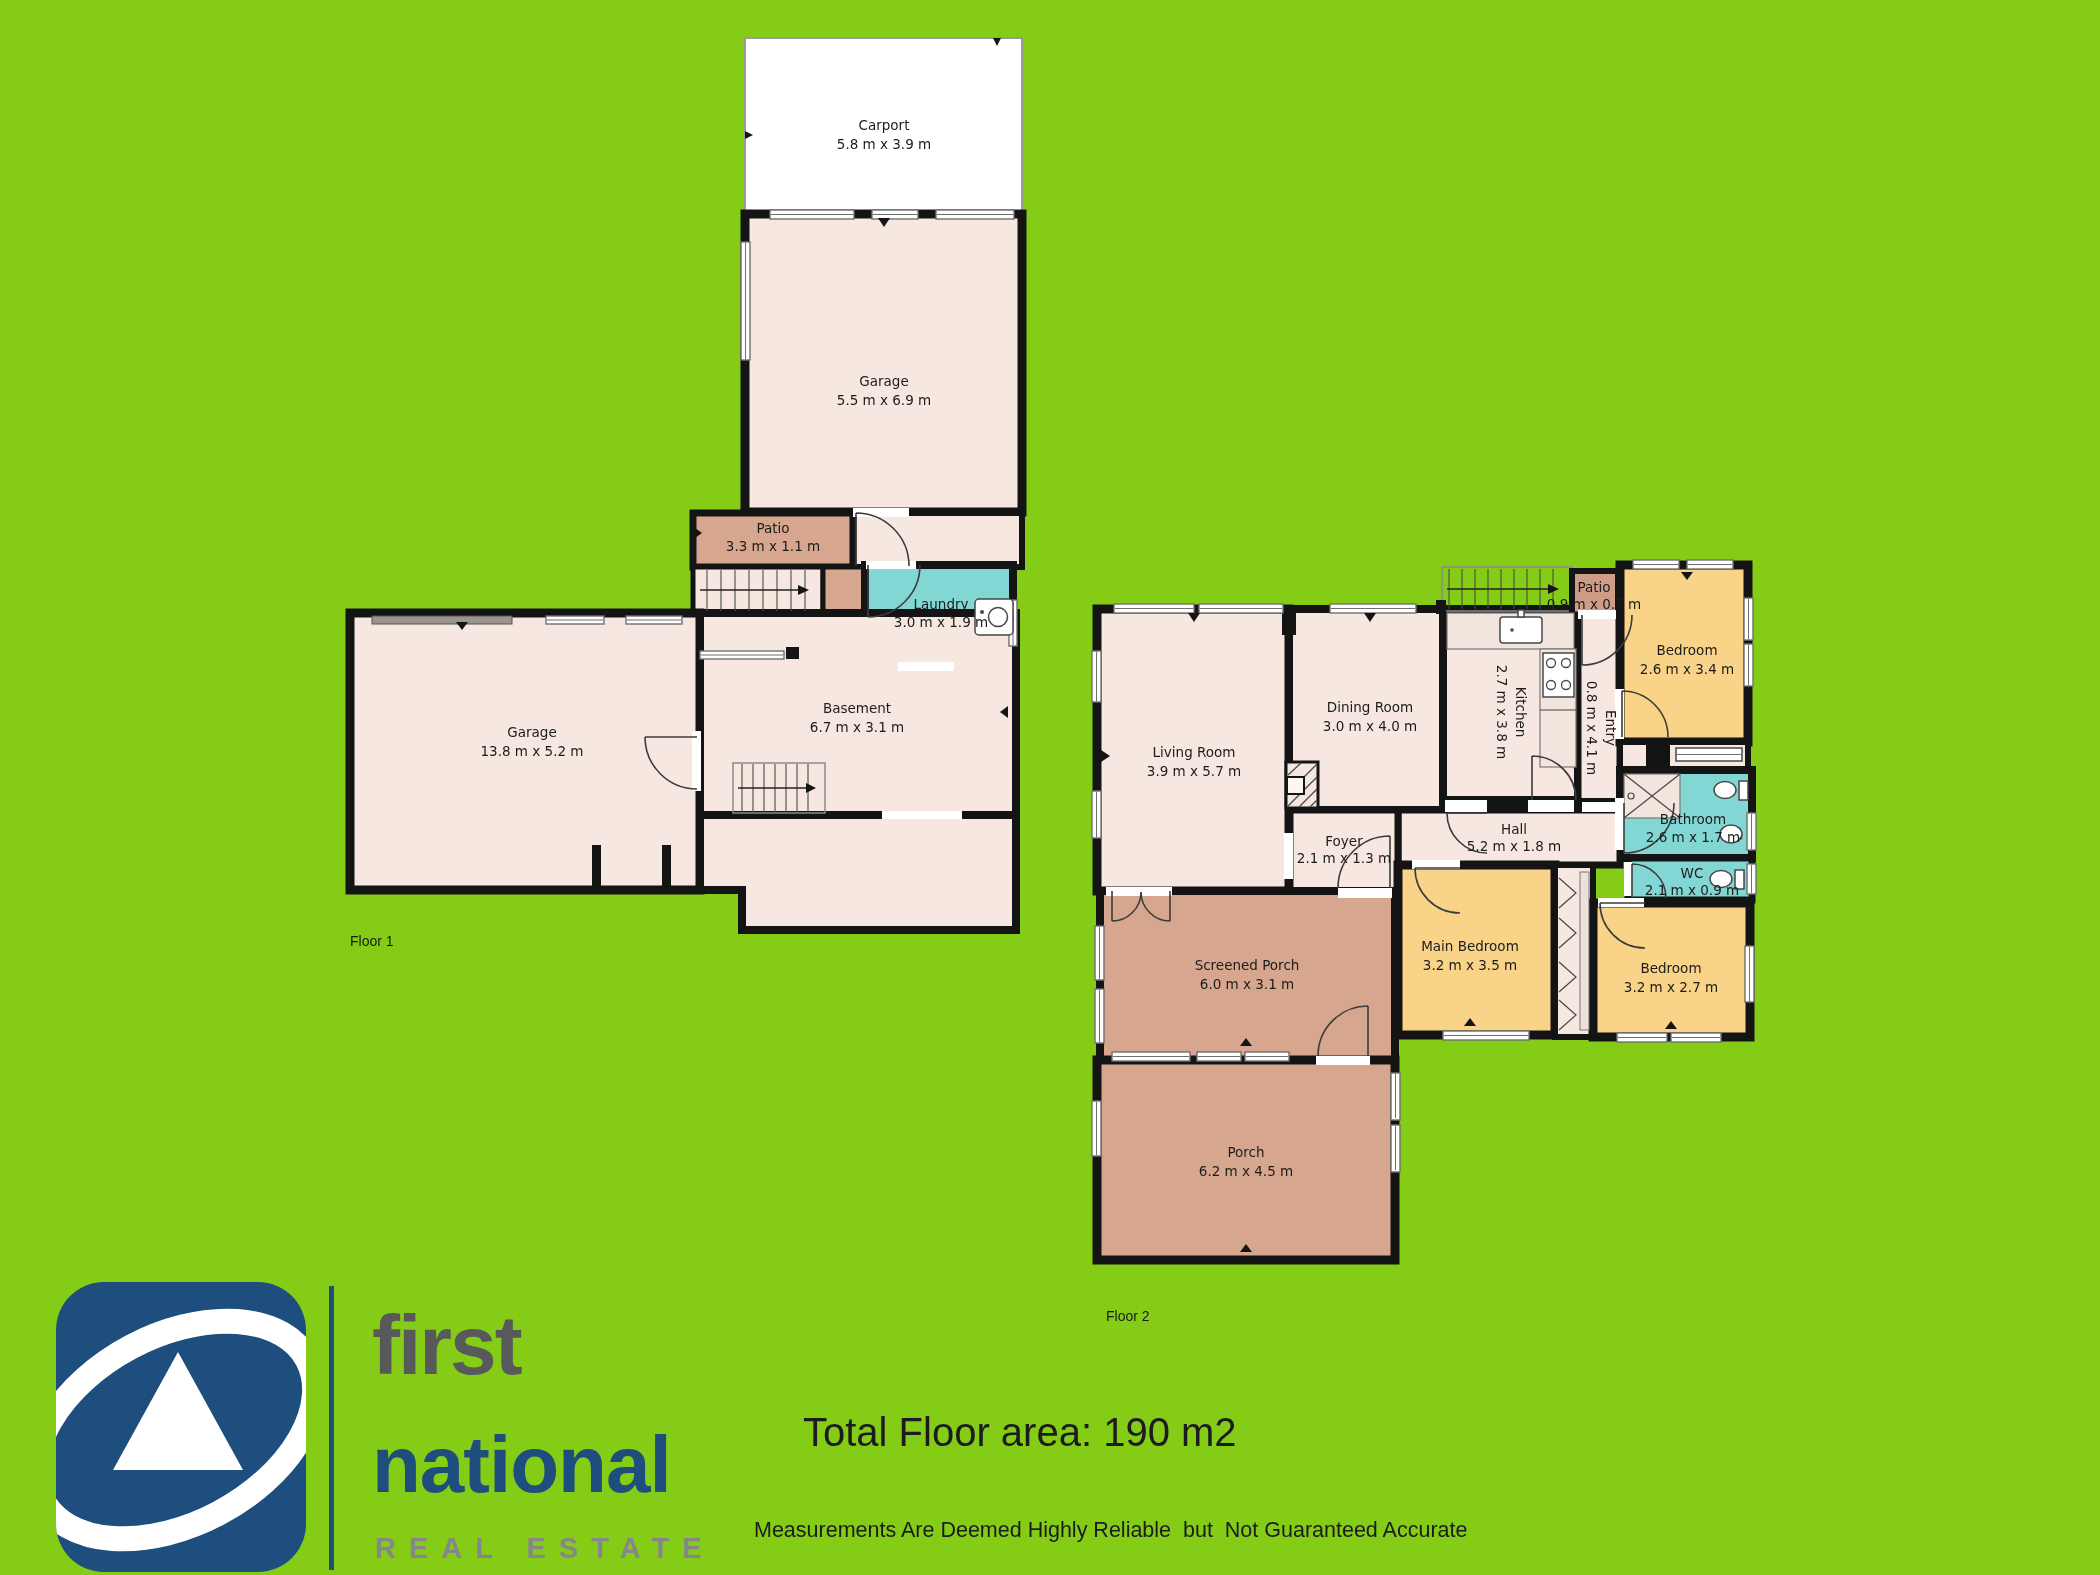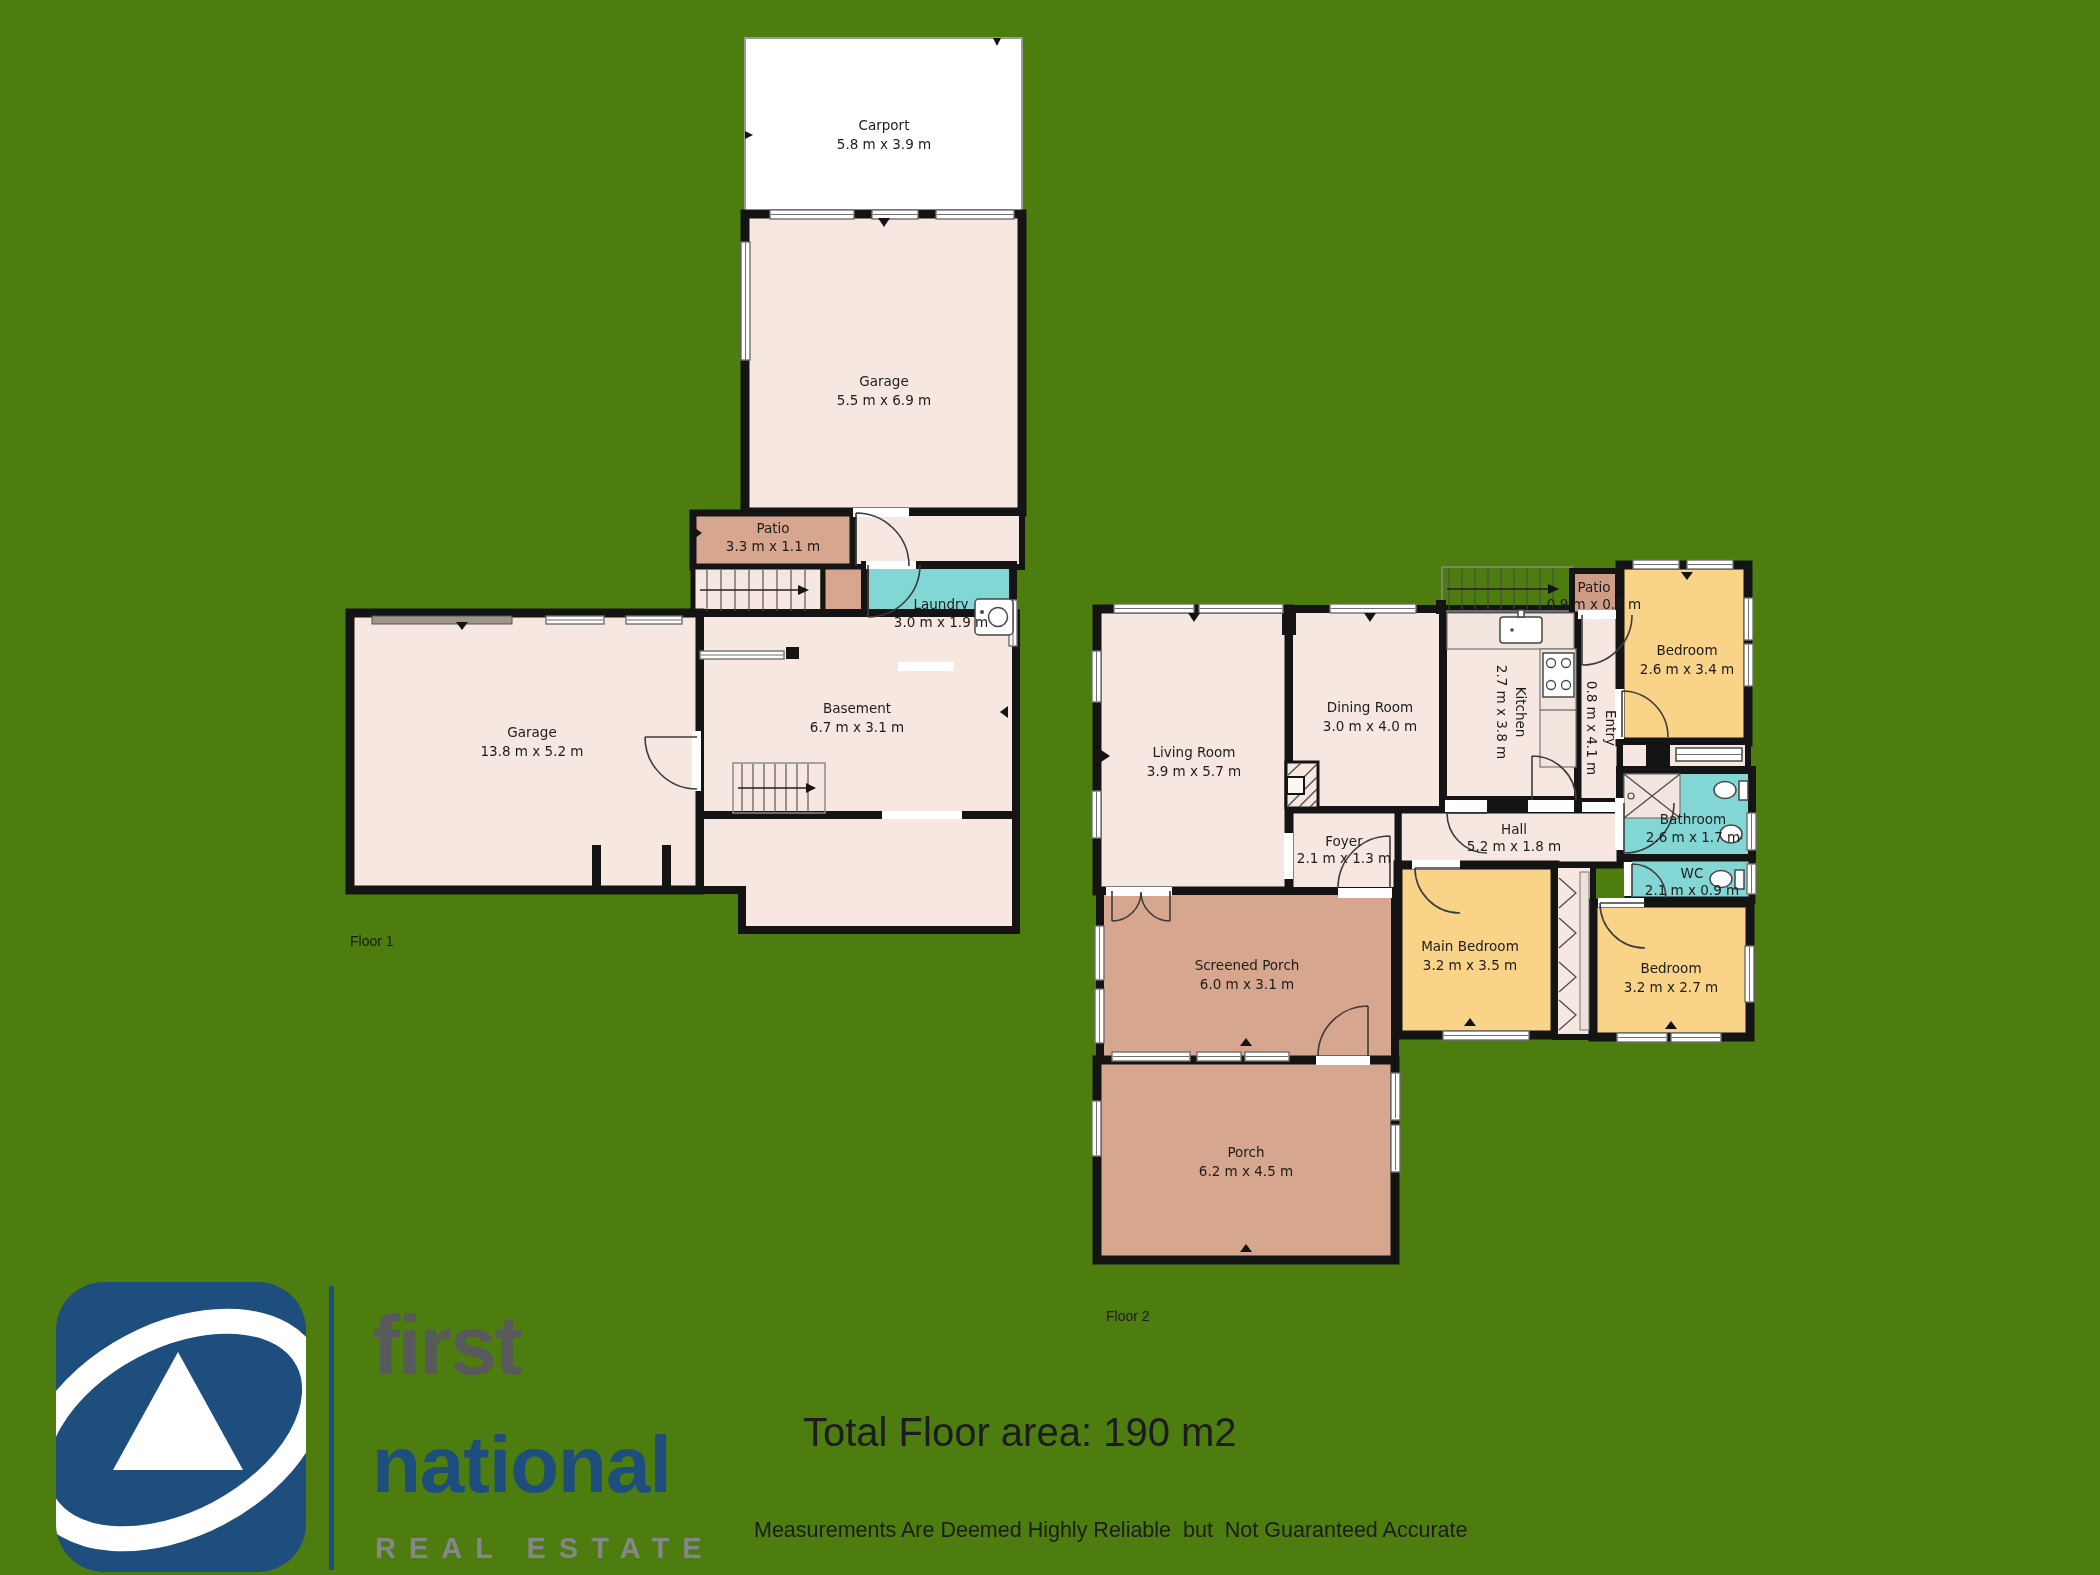--- a/index.html
+++ b/index.html
@@ -1,16 +1,16 @@
 <!DOCTYPE html>
 <html><head>
 <meta charset="utf-8">
 <style>
   html,body{margin:0;padding:0;background:#ffffff;}
-  .stage{width:2100px;height:1575px;position:relative;background:#4d7c0f;overflow:hidden;}
+  .stage{width:2100px;height:1575px;position:relative;background:#84cc16;overflow:hidden;}
   svg{display:block;}
   .room{stroke:#141414;}
   .w9{stroke-width:9}.w8{stroke-width:8}.w7{stroke-width:7}.w6{stroke-width:6}.w5{stroke-width:5}
   .outline{fill:#ffffff;stroke:#9a9a9a;stroke-width:2;}
   .lbl{font:13.5px "DejaVu Sans", sans-serif;fill:#1c1c1c;text-anchor:middle;}
   .flab{font:14px "Liberation Sans", sans-serif;fill:#1a1a1a;}
   .door{fill:none;stroke:#3c3c3c;stroke-width:1.6;}
   .gap{fill:#ffffff;stroke:none;}
   .win{fill:#ffffff;stroke:#6f6f6f;stroke-width:1.4;}
   .winline{stroke:#6f6f6f;stroke-width:1;}

